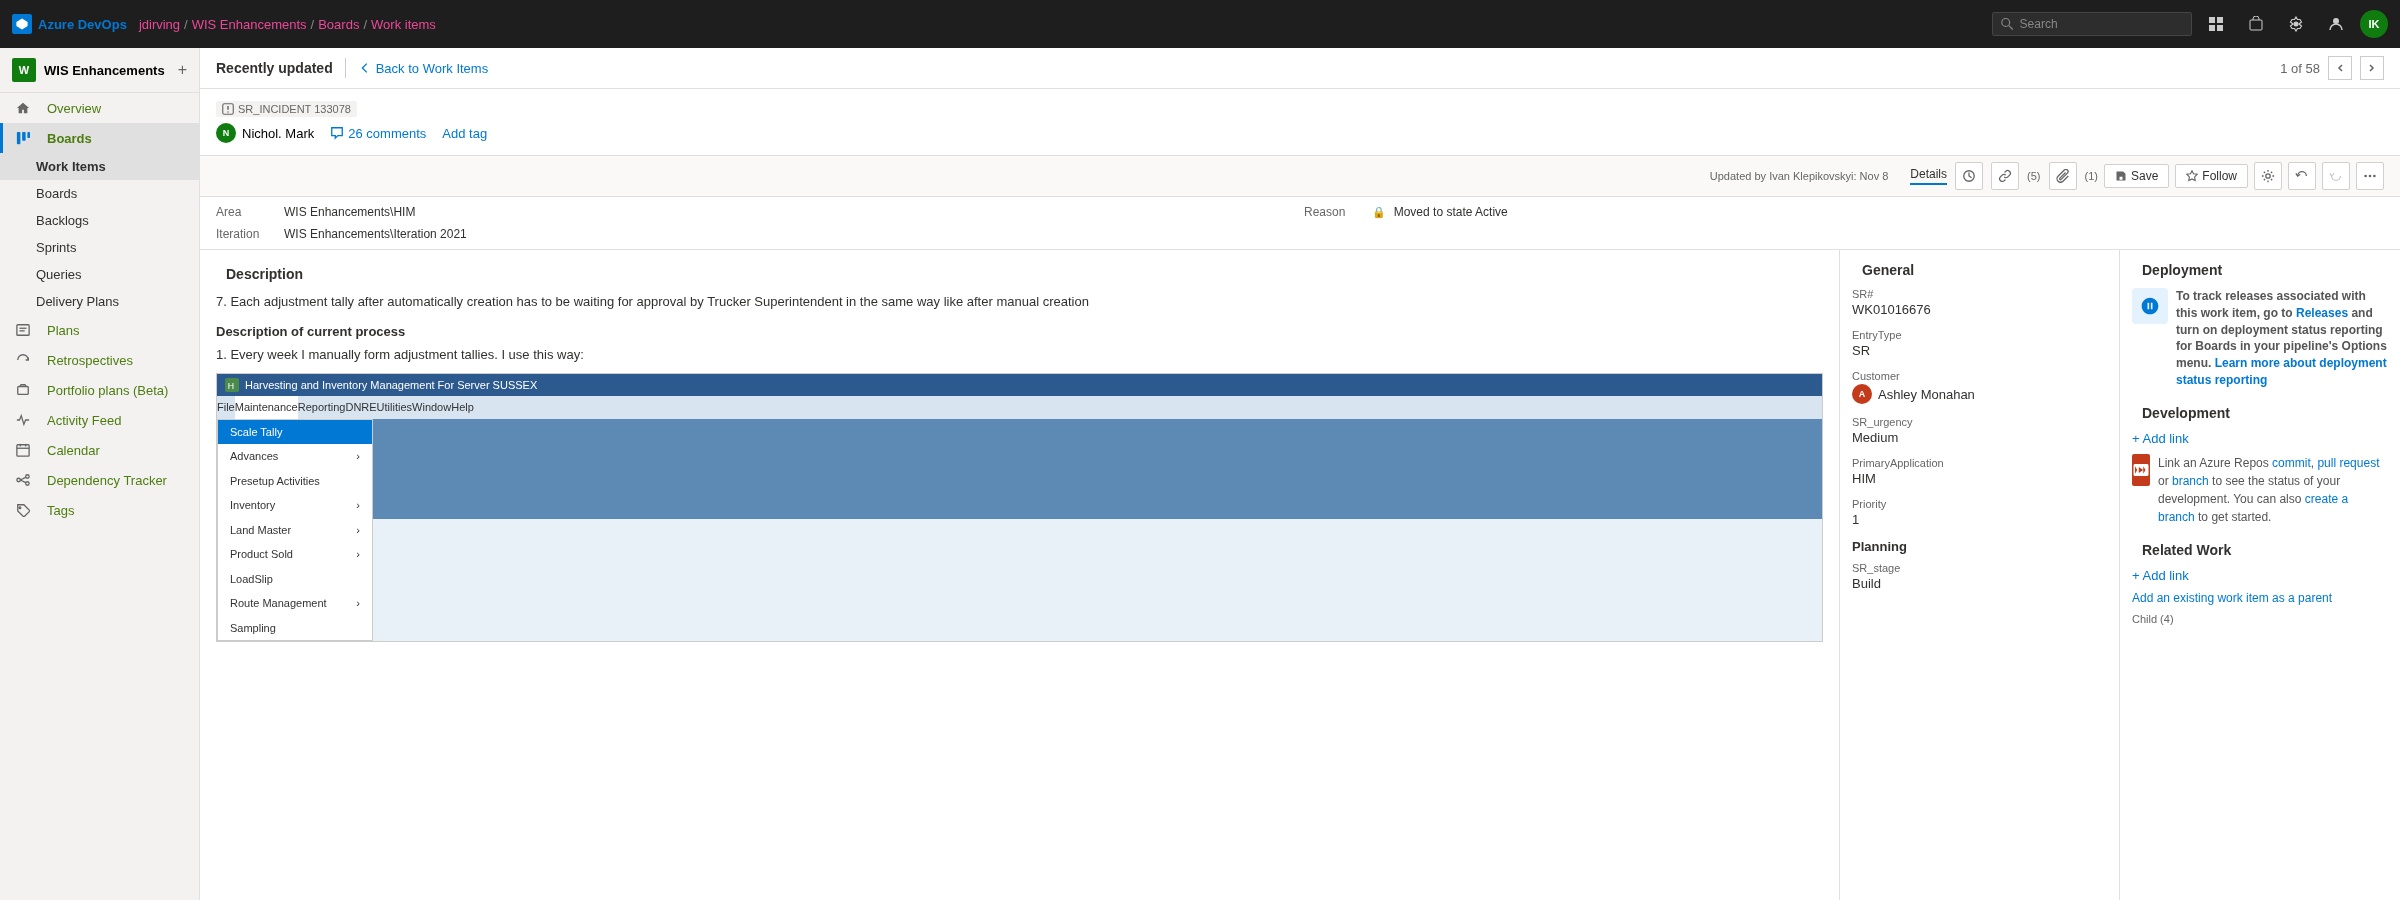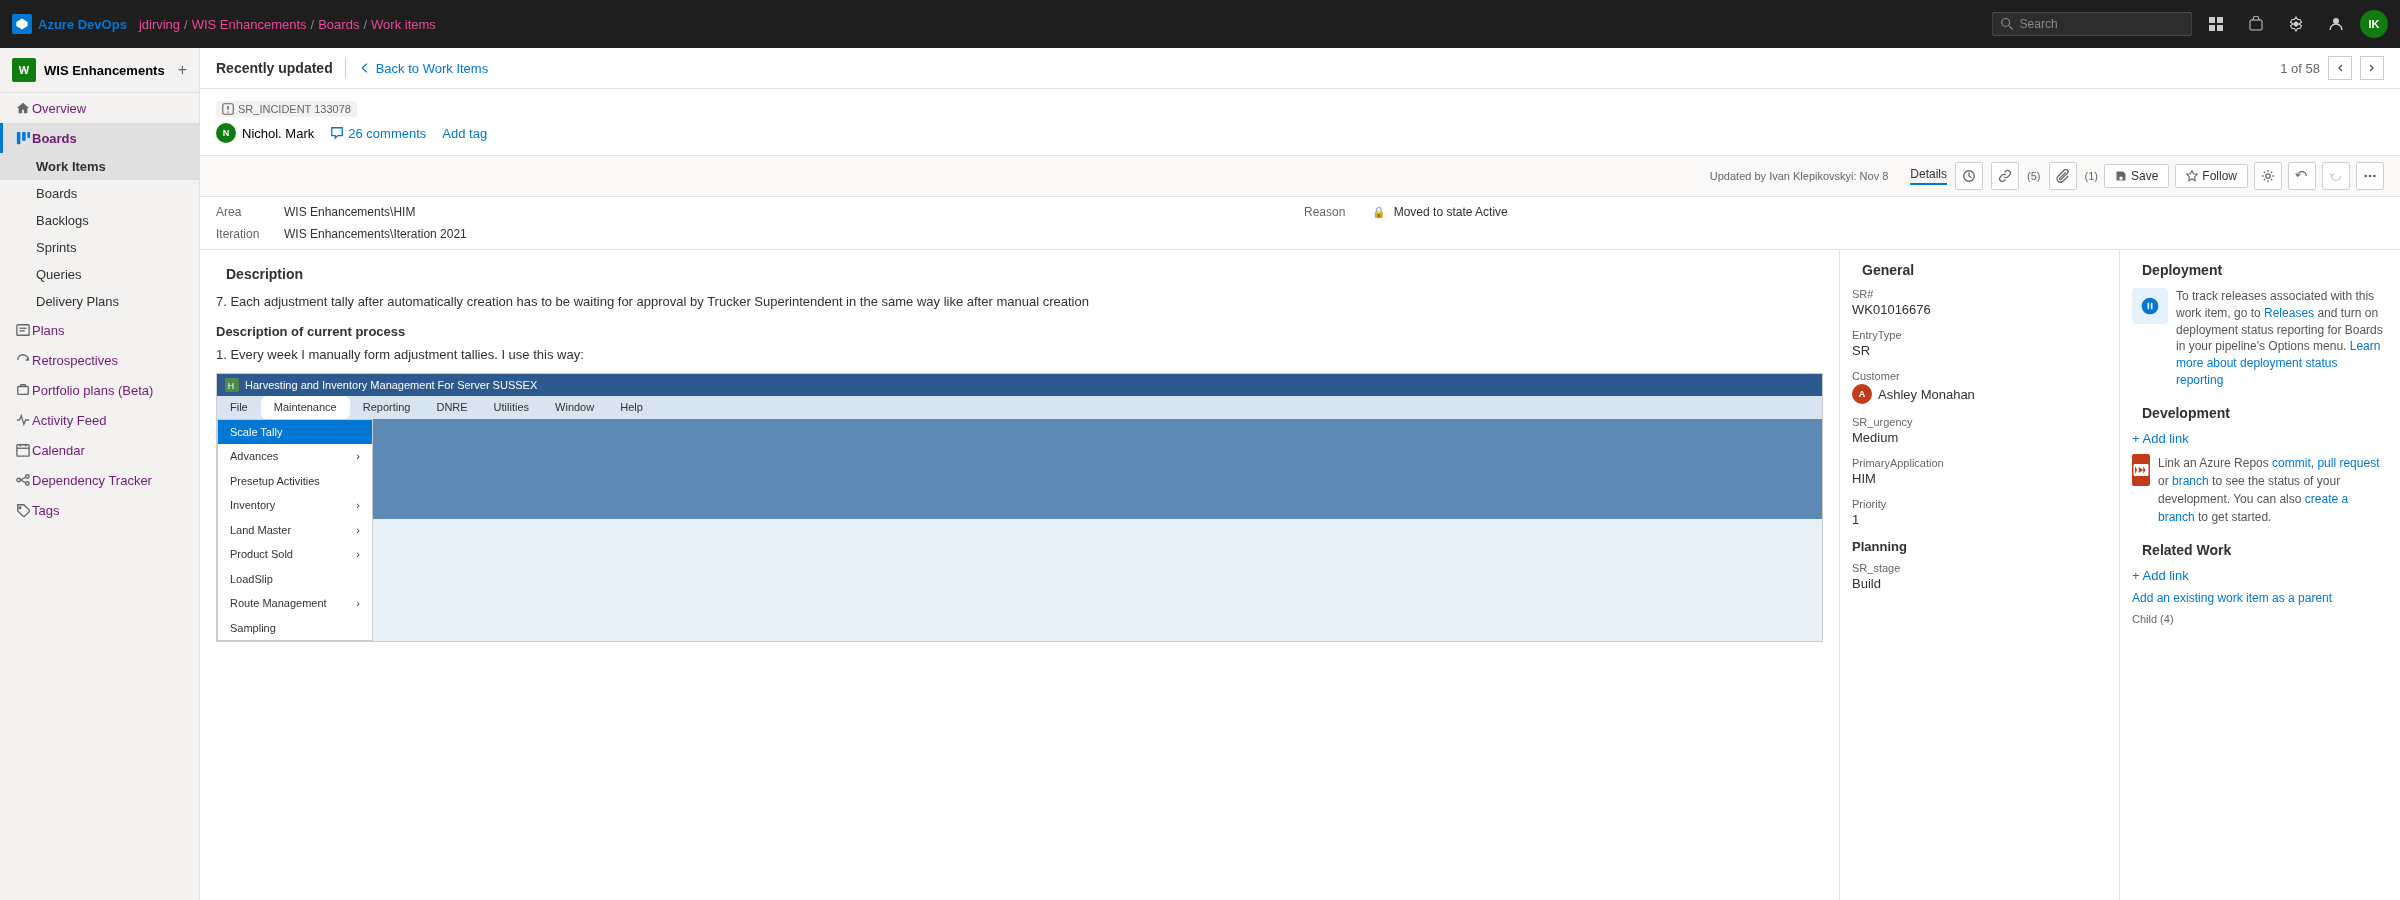--- a/index.html
+++ b/index.html
@@ -57,24 +57,24 @@
       padding: 10px 12px;
       border-bottom: 1px solid #e0e0e0;
     }
     .sidebar-project { display: flex; align-items: center; gap: 8px; font-weight: 600; font-size: 13px; }
     .project-icon { width: 24px; height: 24px; background: #107c10; color: white; display: flex; align-items: center; justify-content: center; font-size: 11px; font-weight: 700; border-radius: 2px; }
     .sidebar-add { cursor: pointer; color: #666; font-size: 16px; }
     .sidebar-nav { flex: 1; }
     .sidebar-item {
       display: flex;
       align-items: center;
-      gap: 1px;
+      gap: 16px;
       padding: 7px 12px;
       cursor: pointer;
-      color: #701a75;
+      color: #4d7c0f;
       font-size: 13px;
       border-left: 3px solid transparent;
     }
     .sidebar-item.active { background: #e0e0e0; border-left-color: #0078d4; font-weight: 600; }
     .sidebar-item .item-icon { width: 16px; height: 16px; display: flex; align-items: center; justify-content: center; flex-shrink: 0; }
     .sidebar-subitem {
       display: flex;
       align-items: center;
       gap: 8px;
       padding: 6px 12px 6px 36px;
@@ -193,21 +193,21 @@
       align-items: center;
       gap: 6px;
     }
     .app-screenshot-menu {
       background: #d8e4f0;
       display: flex;
       gap: 0;
       font-size: 11px;
       color: #333;
     }
-    .menu-item { padding: 3px 13px; cursor: pointer; border-radius: 6px; }
+    .menu-item { padding: 3px 0; cursor: pointer; }
     .menu-item.active { background: #fff; }
     .menu-dropdown {
       background: #fff;
       border: 1px solid #ccc;
       width: 156px;
       font-size: 11px;
     }
     .dropdown-item { padding: 4px 12px; color: #333; display: flex; align-items: center; justify-content: space-between; }
     .dropdown-item.active { background: #0078d4; color: white; }
     .app-content { background: #5c8ab4; height: 100px; }
@@ -619,21 +619,21 @@
 
       <div class="col-right">
         <div class="deployment-section">
           <div class="section-title">Deployment</div>
           <div class="deployment-info">
             <div style="width:36px;height:36px;flex-shrink:0;background:#e3f2fd;border-radius:4px;display:flex;align-items:center;justify-content:center;">
               <svg width="20" height="20" viewBox="0 0 24 24" fill="#0078d4">
                   <path d="M12 2C6.48 2 2 6.48 2 12s4.48 10 10 10 10-4.48 10-10S17.52 2 12 2zm-1 14H9V8h2v8zm4 0h-2V8h2v8z"></path>
                 </svg>
             </div>
-            <div style="font-size:12px;color:#555;line-height:1.4;">
+            <div style="font-size:12px;color:#555;line-height:1.4;font-weight:bold;">
               To track releases associated with this work item, go to <span class="link-text">Releases</span> and turn on deployment status reporting for Boards in your pipeline's Options menu. <span class="link-text">Learn more about deployment status reporting</span>
             </div>
           </div>
         </div>
 
         <div class="dev-section">
           <div class="section-title">Development</div>
           <div class="add-link-btn">+ Add link</div>
           <div style="display:flex;gap:8px;align-items:flex-start;">
             <div class="repo-icon">

